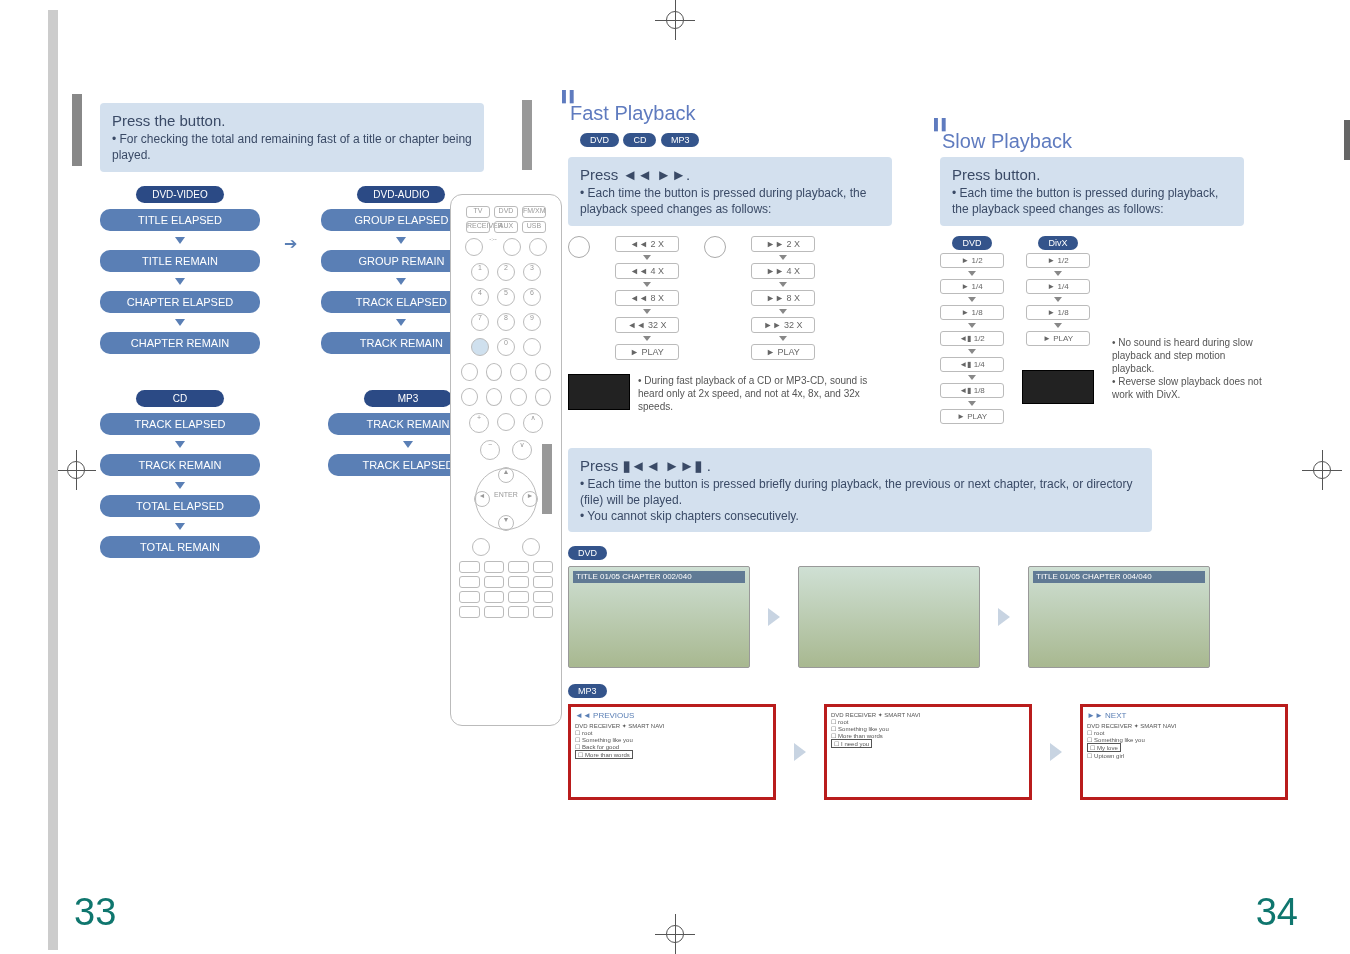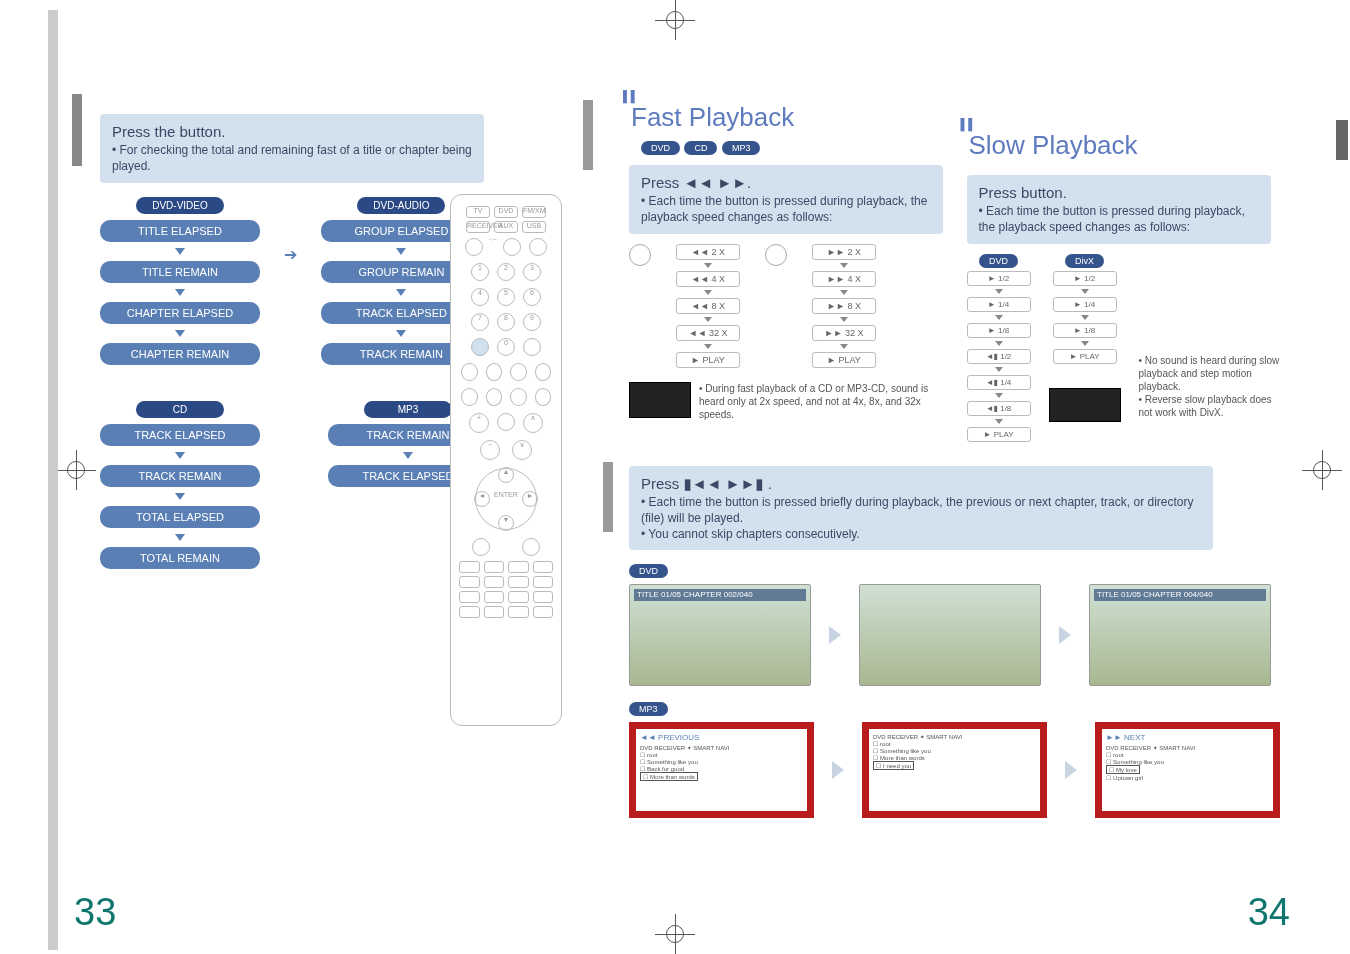--- a/index.html
+++ b/index.html
@@ -5,22 +5,22 @@
   html,body{margin:0;padding:0;font-family:Arial,Helvetica,sans-serif;background:#fff;color:#333}
   body{width:1350px;height:954px;position:relative;overflow:hidden}
   .spread{display:flex;width:100%;height:100%;position:relative}
   .page{flex:1;padding:30px 40px 20px 40px;position:relative;box-sizing:border-box}
   .page-left{padding-left:100px}
   .page-right{padding-right:70px}
   .vtab{position:absolute;left:48px;top:10px;width:10px;height:940px;background:#ccc}
   .vtab2{position:absolute;right:2px;top:120px;width:12px;height:40px;background:#666}
   .block-accent{position:absolute;left:72px;top:94px;width:10px;height:72px;background:#888}
   .right-accent-l{position:absolute;left:634px;top:100px;width:10px;height:70px;background:#999}
-  .section-title{font-size:26px;color:#5f7bbf;margin:0 0 4px 2px}
-  .press-box{background:#d3e0ee;border-radius:4px;padding:8px 12px;margin:14px 0 10px 0;font-size:12px;color:#3a4a66;line-height:1.35}
+  .section-title{font-size:20px;color:#5f7bbf;margin:0 0 4px 2px}
+  .press-box{background:#d3e0ee;border-radius:4px;padding:8px 12px;margin:3px 0 10px 0;font-size:12px;color:#3a4a66;line-height:1.35}
   .press-title{font-size:15px;color:#3a4a66}
   .flow-col{display:flex;flex-direction:column;align-items:center;gap:6px}
   .pill{background:#2b4a85;color:#fff;font-size:10px;border-radius:12px;padding:3px 12px;min-width:64px;text-align:center}
   .pill-sm{background:#34548b;color:#fff;font-size:9px;border-radius:10px;padding:2px 10px}
   .node{background:#5a7fb5;color:#fff;font-size:11px;padding:5px 20px;min-width:120px;text-align:center;border-radius:10px}
   .arrow-down{width:0;height:0;border-left:5px solid transparent;border-right:5px solid transparent;border-top:7px solid #5a7fb5}
   .two-cols{display:flex;gap:25px;margin-top:6px}
   .flows-grid{display:flex;gap:24px;margin-top:14px}
   .page-num{position:absolute;bottom:20px;font-size:38px;color:#0f766e}
   .page-num-left{left:74px}
@@ -34,21 +34,21 @@
   .remote .nav-btn{position:absolute;width:14px;height:14px;border:1px solid #bbb;border-radius:50%}
   .small-note{font-size:10px;color:#555;line-height:1.3}
   .speed-box{border:1px solid #bbb;border-radius:3px;padding:2px 6px;font-size:9px;min-width:50px;text-align:center;background:#fff;color:#666}
   .speed-col{display:flex;flex-direction:column;align-items:center;gap:3px}
   .speed-arrow-down{width:0;height:0;border-left:4px solid transparent;border-right:4px solid transparent;border-top:5px solid #888}
   .btn-glyph{display:inline-block;width:20px;height:20px;border:1px solid #aaa;border-radius:50%;vertical-align:middle}
   .chapter-img{width:180px;height:100px;background:linear-gradient(#cfe0d4,#a8b890);border:1px solid #999;border-radius:2px;display:inline-block;position:relative}
   .chapter-img .bar{position:absolute;top:4px;left:4px;right:4px;height:12px;background:rgba(60,90,130,0.75);color:#fff;font-size:8px;padding:1px 3px;box-sizing:border-box;overflow:hidden;white-space:nowrap}
   .chapter-row{display:flex;gap:18px;align-items:center;margin-top:6px}
   .chap-arrow{width:0;height:0;border-top:9px solid transparent;border-bottom:9px solid transparent;border-left:12px solid #c8d4e2}
-  .mp3-img{width:185px;height:96px;border:7px solid #b91c1c;background:#fff;font-size:6px;padding:4px;box-sizing:border-box;color:#555;position:relative}
+  .mp3-img{width:208px;height:96px;border:3px solid #b91c1c;background:#fff;font-size:6px;padding:4px;box-sizing:border-box;color:#555;position:relative}
   .mp3-img .hdr{font-size:8px;color:#5a7fb5;margin-bottom:2px}
   .crossmark{position:absolute;width:40px;height:40px;pointer-events:none}
   .crossmark::before,.crossmark::after{content:"";position:absolute;background:#555}
   .crossmark::before{left:50%;top:0;width:0;height:100%;border-left:0.6px solid #555}
   .crossmark::after{top:50%;left:0;height:0;width:100%;border-top:0.6px solid #555}
   .crossmark .ring{position:absolute;top:50%;left:50%;width:16px;height:16px;border:0.6px solid #555;border-radius:50%;transform:translate(-50%,-50%)}
   .cm-top{left:655px;top:0}
   .cm-bot{left:655px;bottom:0}
   .cm-left{left:56px;top:450px}
   .cm-right{right:8px;top:450px}

